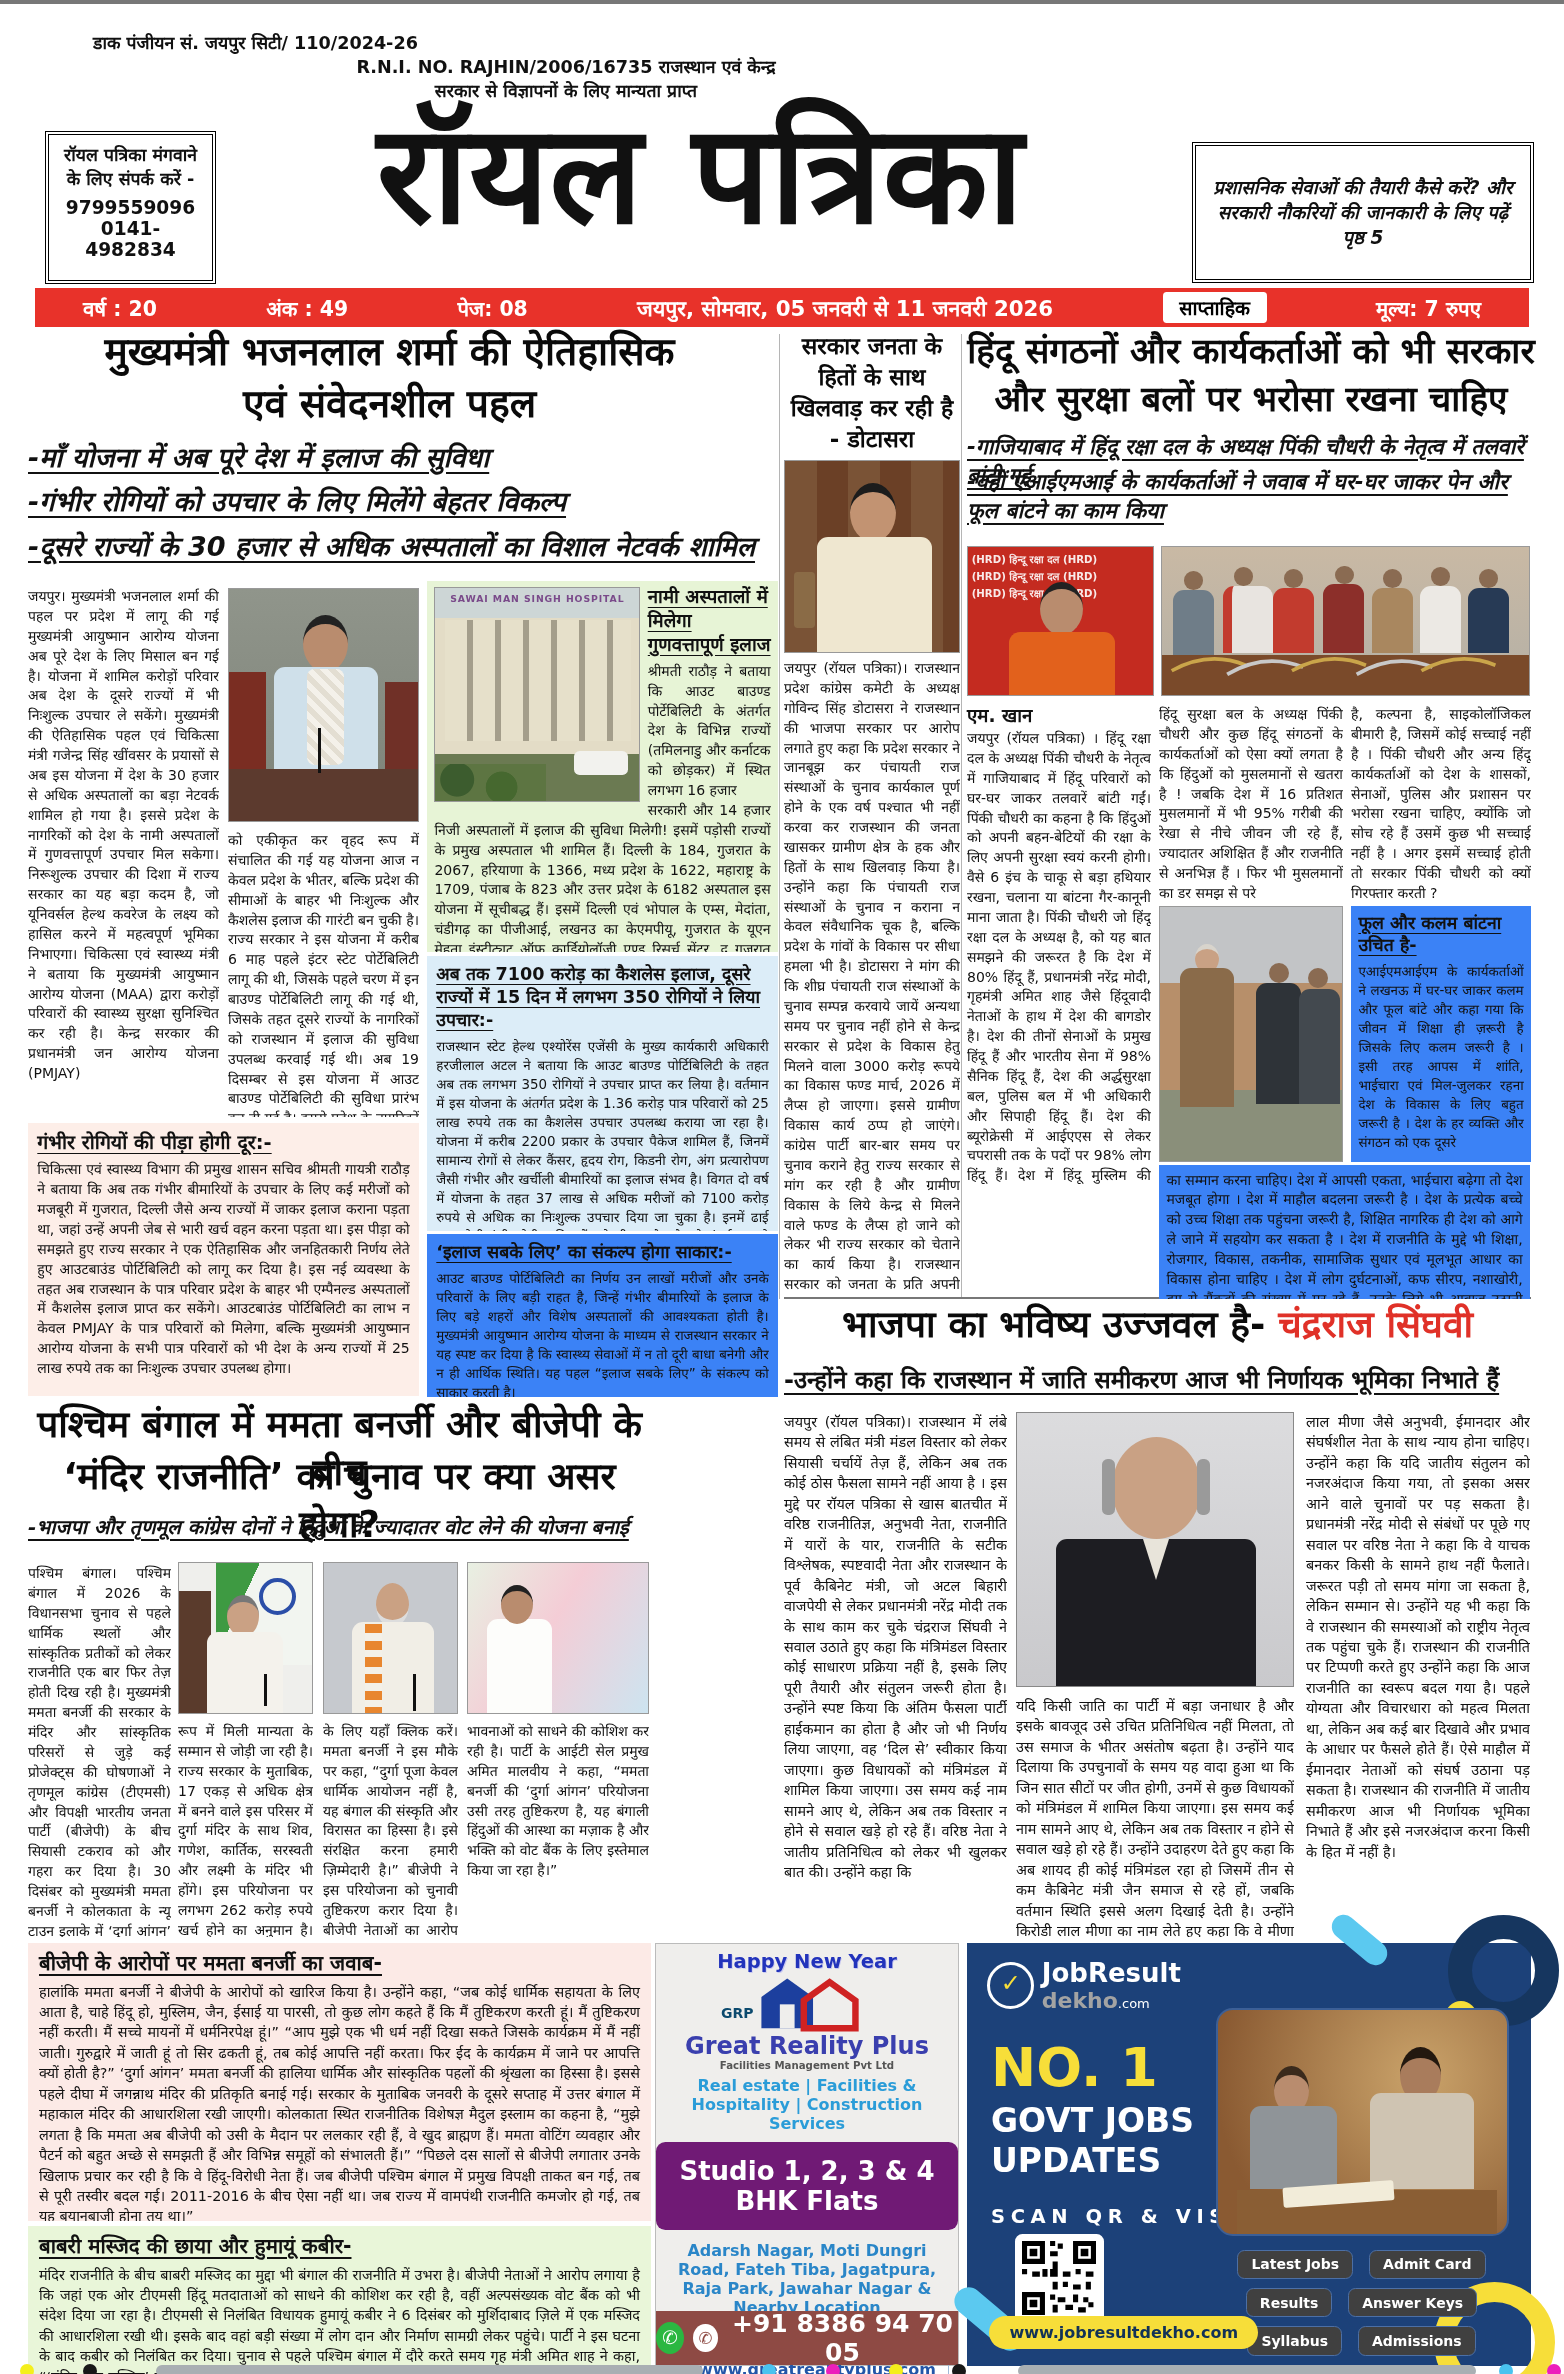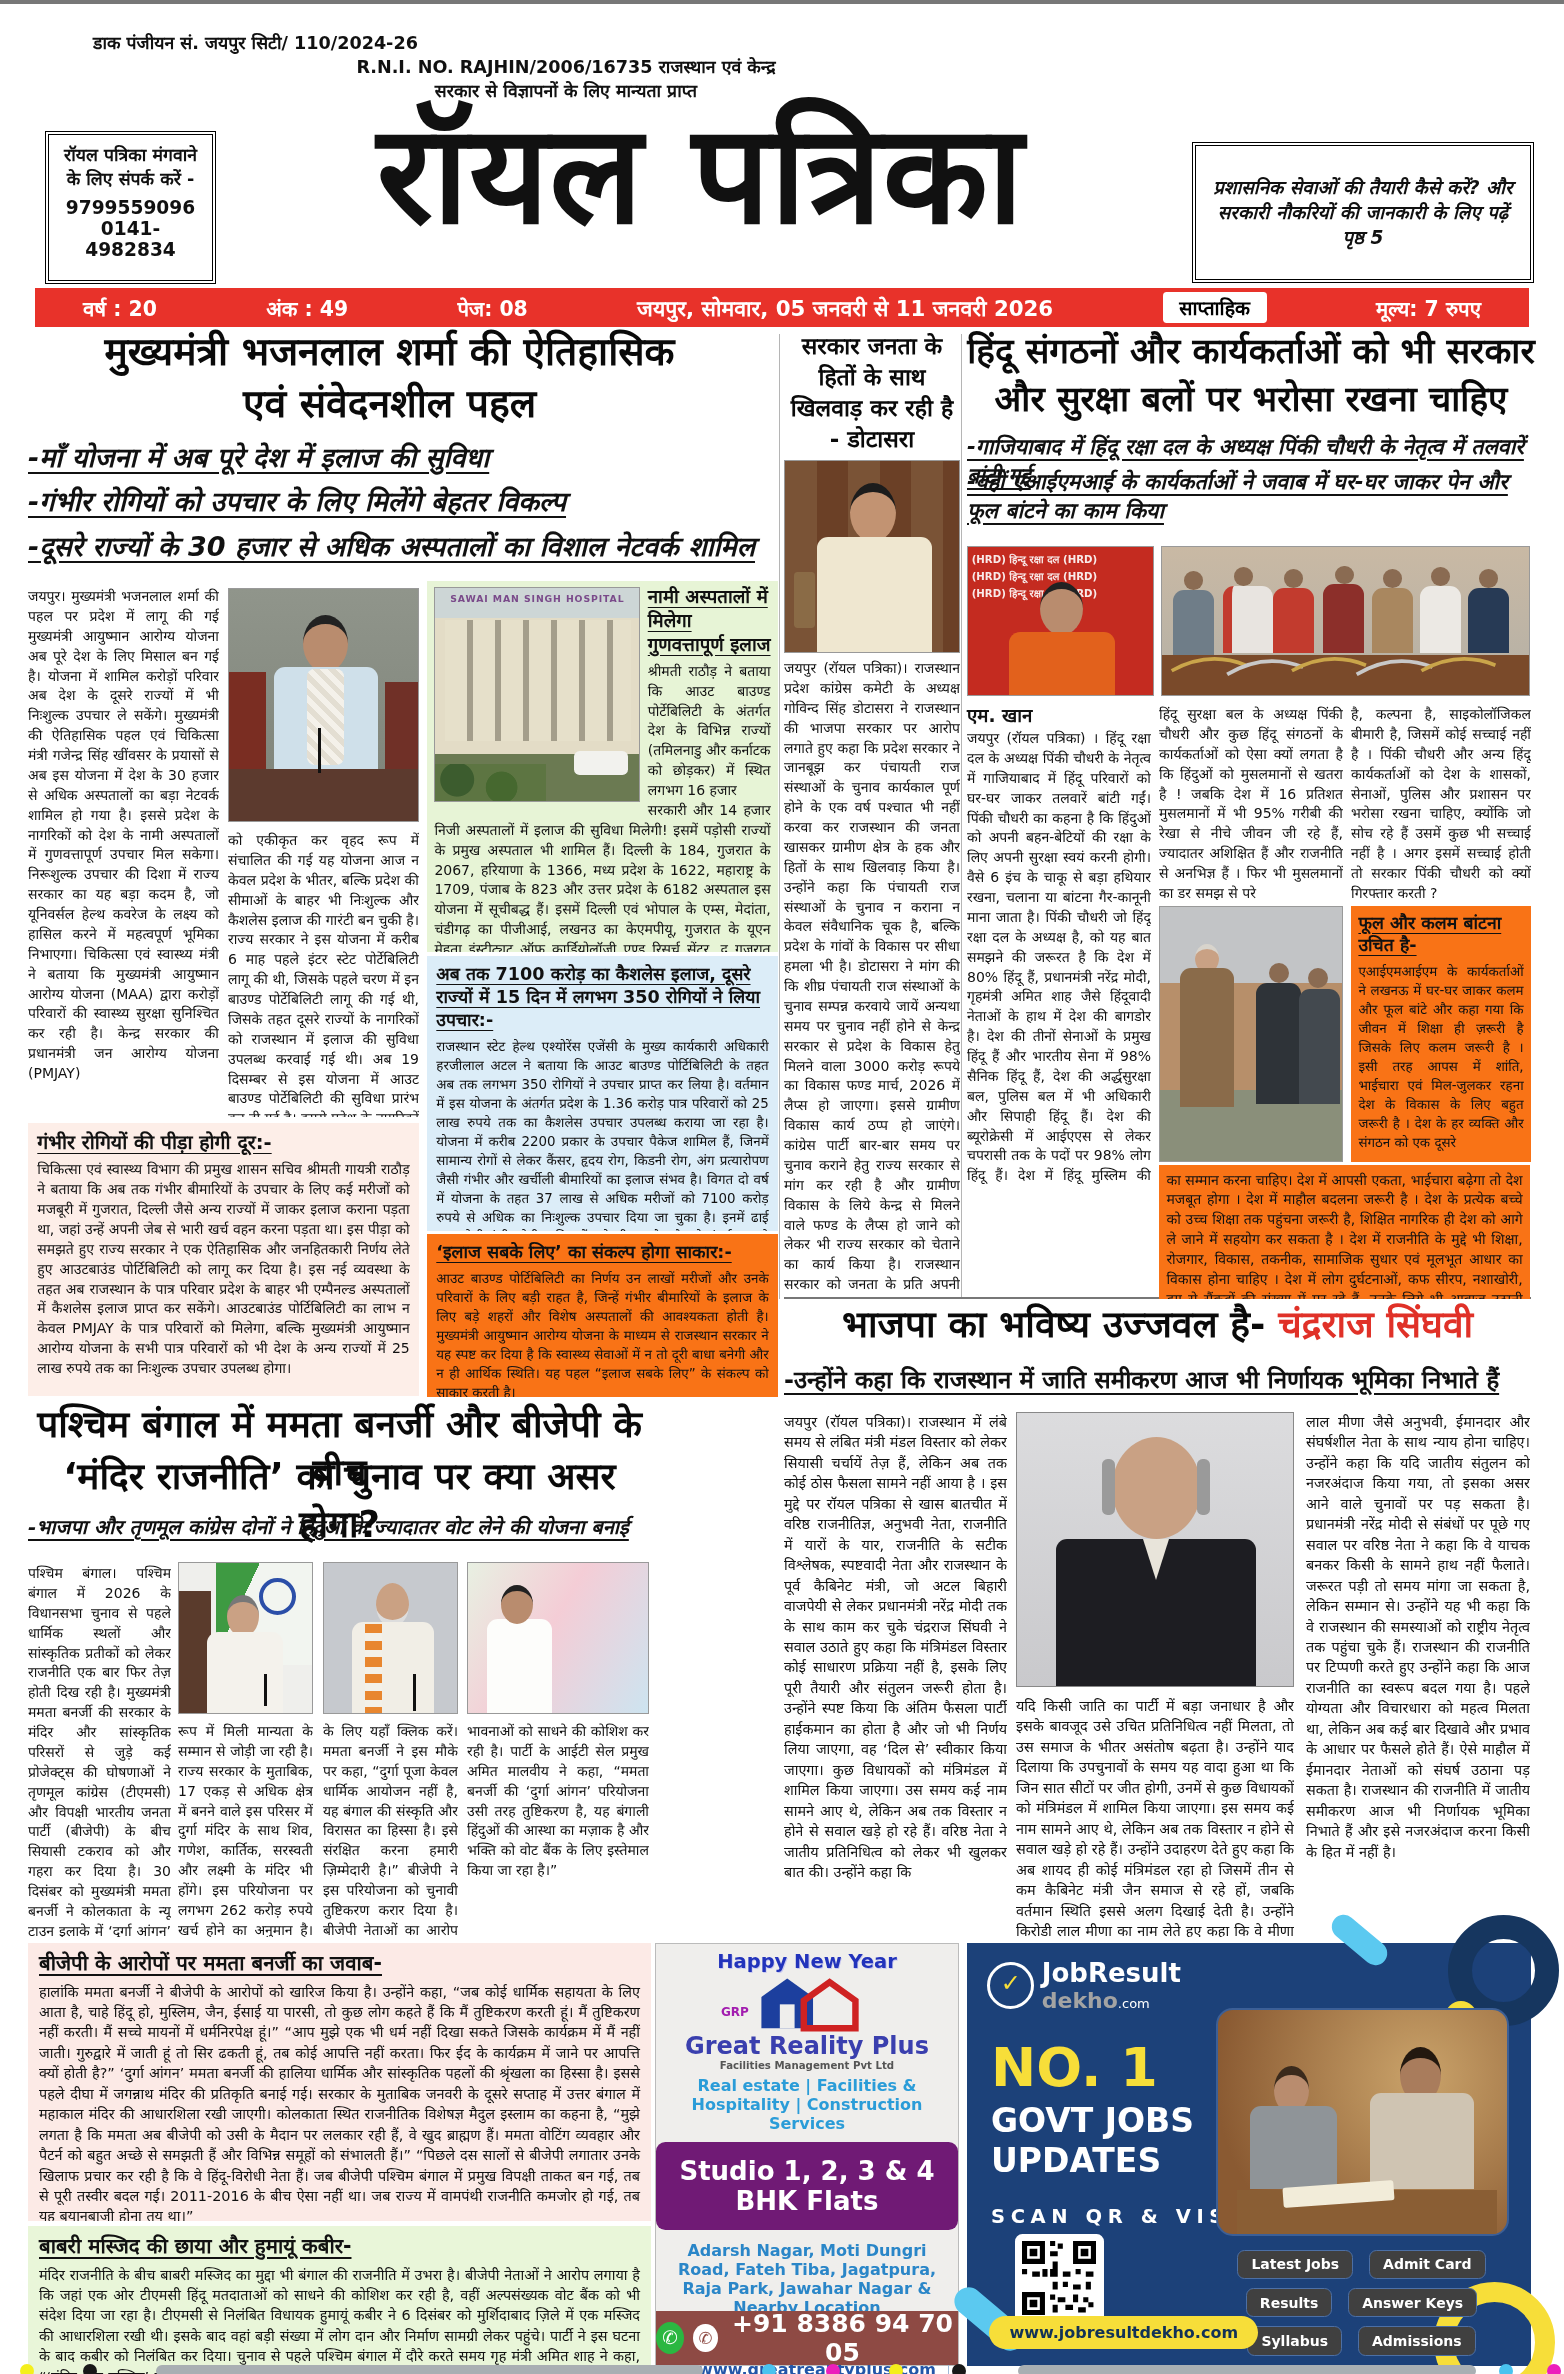--- a/index.html
+++ b/index.html
@@ -9,21 +9,21 @@
   .b{font-weight:bold;}
   .i{font-style:italic;}
   .clip{overflow:hidden;}
   .bodytxt{font-size:14px;line-height:1.42;text-align:justify;}
   .hl{font-weight:bold;color:#0a0a0a;line-height:1.3;}
   .subhead{font-weight:bold;font-style:italic;text-decoration:underline;text-underline-offset:4.6px;line-height:1.35;}
   .boxh{font-weight:bold;text-decoration:underline;text-underline-offset:3.7px;margin-bottom:4.6px;line-height:1.3;}
   .box{padding:7.4px 9.3px;box-sizing:border-box;}
   .greenbg{background:#e7f4d6;}
   .bluebg{background:#dcedf8;}
-  .pinkbg{background:#f97316;}
+  .pinkbg{background:#3b82f6;}
   .ph{position:absolute;overflow:hidden;background:#c8c8c8;box-sizing:border-box;border:0.9px solid #999;}
   .vr{position:absolute;width:0.9px;background:#b5b5b5;}
   .hrule{position:absolute;height:1.9px;background:#555;}
   .band{position:absolute;left:35px;top:284px;width:1494px;height:39px;background:#e8322a;display:flex;align-items:center;justify-content:space-between;color:#fff;font-weight:bold;font-size:20.4px;padding:0 48px;box-sizing:border-box;}
   .weekly{background:#fff;color:#000;padding:1.9px 16.7px;border-radius:3.7px;font-size:19.5px;}
   .obox{border:1.9px solid #000;outline:0.9px solid #000;outline-offset:2.8px;padding:9.3px;box-sizing:border-box;text-align:center;}
   .mast{font-weight:bold;letter-spacing:0.9px;}
   .phead{position:absolute;border-radius:50%;}
   .pbody{position:absolute;border-radius:11px 11px 0 0;}
   .pill{display:inline-block;border-radius:9.3px;}
@@ -245,21 +245,21 @@
   </section>
 
   <section class="abs ctr" style="left:655px;top:1939px;width:304px;height:423px;background:#efeeec;border:0.9px solid #bbb;">
     <div class="b" style="color:#2233bb;font-size:19.5px;margin-top:5.6px;text-shadow:0.9px 0.9px 0 #c8c8f0;">Happy New Year</div>
     <div style="position:relative;height:59px;">
       <svg width="111" height="59" viewBox="0 0 120 64" style="display:block;margin:0 auto;">
         <polygon points="10,26 38,6 66,26 66,60 10,60" fill="#1c3f9e"></polygon>
         <polygon points="56,30 84,10 112,30 112,60 56,60" fill="none" stroke="#cf2222" stroke-width="7"></polygon>
         <rect x="30" y="34" width="16" height="26" fill="#efeeec"></rect>
       </svg>
-      <div class="abs b" style="left:65px;top:32px;color:#a21caf;font-size:12px;">GRP</div>
+      <div class="abs b" style="left:65px;top:32px;color:#0c4a6e;font-size:14px;">GRP</div>
     </div>
     <div class="b" style="color:#3a3fae;font-size:24px;">Great Reality Plus</div>
     <div style="color:#555;font-size:10.2px;font-weight:bold;">Facilities Management Pvt Ltd</div>
     <div class="b" style="color:#2a9cd8;font-size:16px;margin:5.6px 9.3px 0;">Real estate | Facilities &amp; Hospitality | Construction Services</div>
     <div class="pill b" style="background:#701a75;color:#fff;font-size:26px;padding:14px 15px;margin-top:9.3px;">Studio 1, 2, 3 &amp; 4 BHK Flats</div>
     <div class="b" style="color:#2a86c8;font-size:16px;margin:11px 13px 9.3px;">Adarsh Nagar, Moti Dungri Road, Fateh Tiba, Jagatpura, Raja Park, Jawahar Nagar &amp; Nearby Location</div>
     <div class="grprow">
       <span style="color:#cf2222;font-weight:bold;">✉</span>
       <span>greatplusfm03@gmail.com</span>
     </div>

